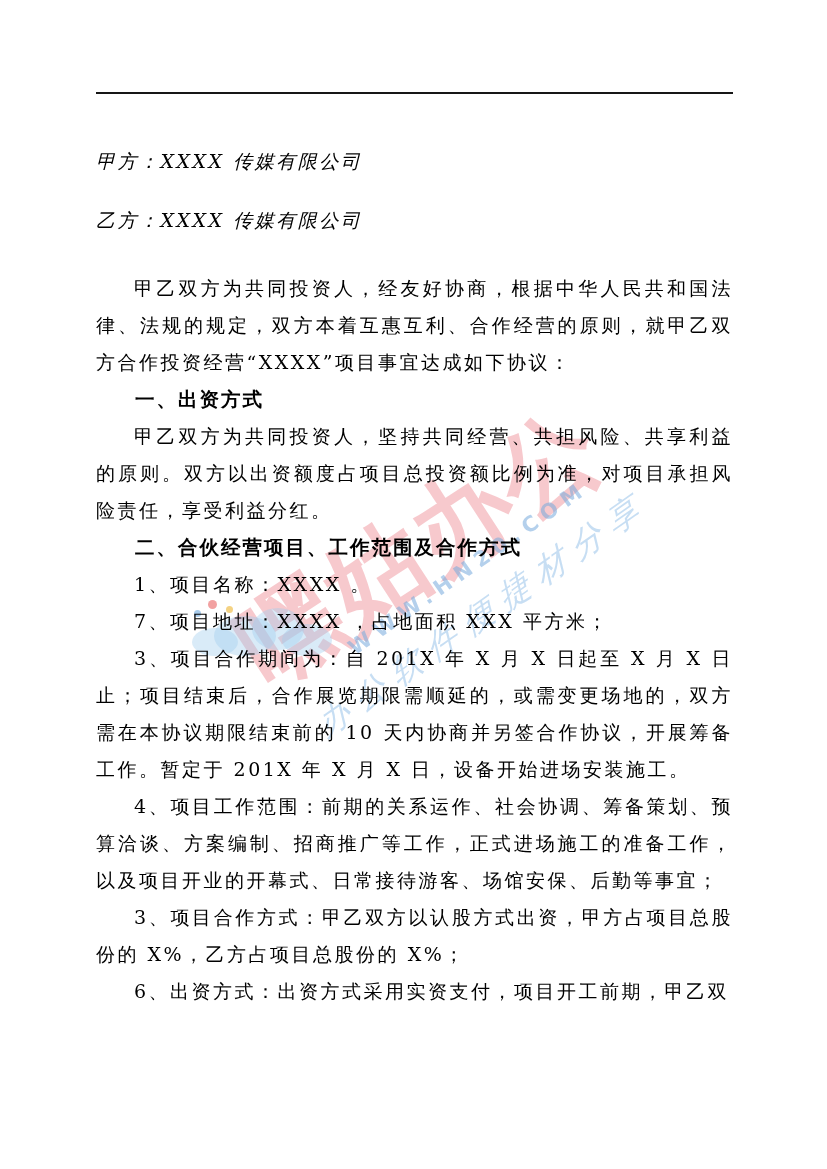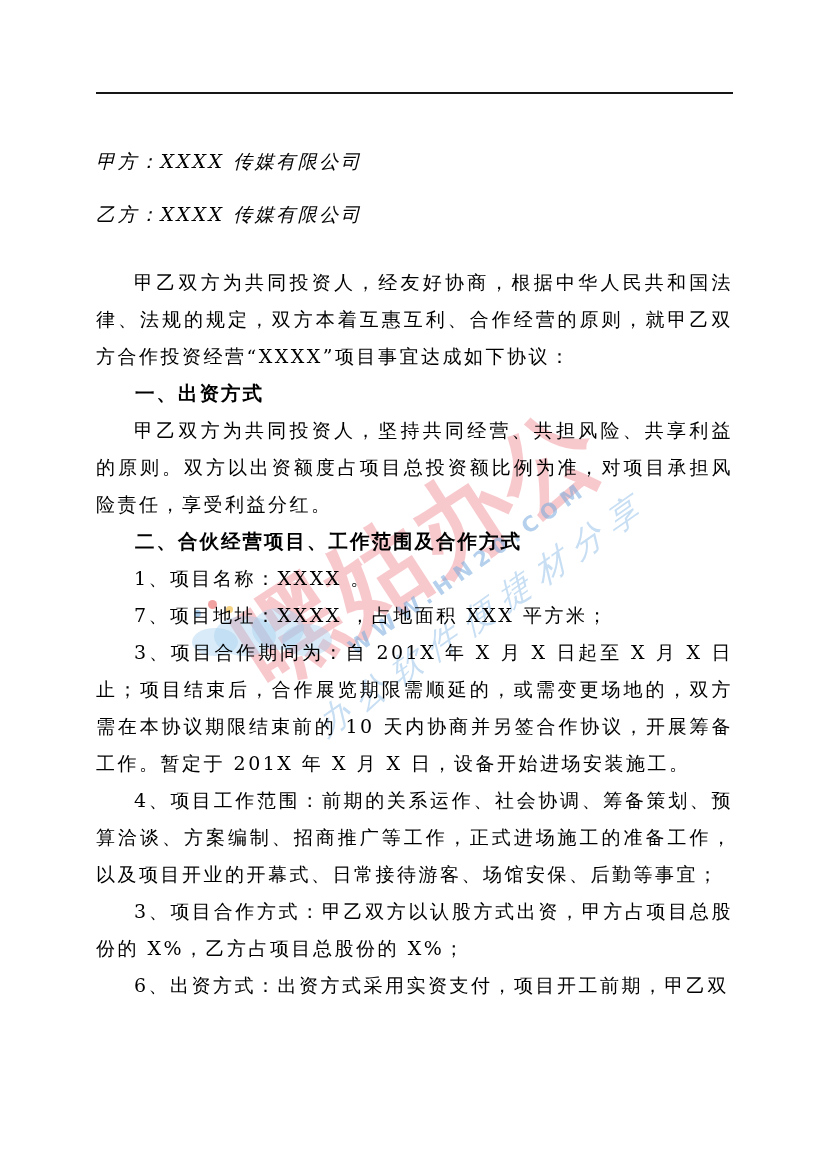--- a/index.html
+++ b/index.html
@@ -106,21 +106,21 @@
     letter-spacing: 1px;
   }
   .party {
     margin: 0;
     font-size: 19px;
     line-height: 37px;
     letter-spacing: 2.5px;
     font-style: italic;
   }
   .party-a { margin-top: 49px; }
-  .party-b { margin-top: 16px; }
+  .party-b { margin-top: 22px; }
   .bodytext { margin-top: 31px; }
   .para {
     margin: 0;
     font-size: 19px;
     line-height: 37px;
     letter-spacing: 2.5px;
     text-indent: 2em;
     text-align: justify;
     text-align-last: left;
   }

